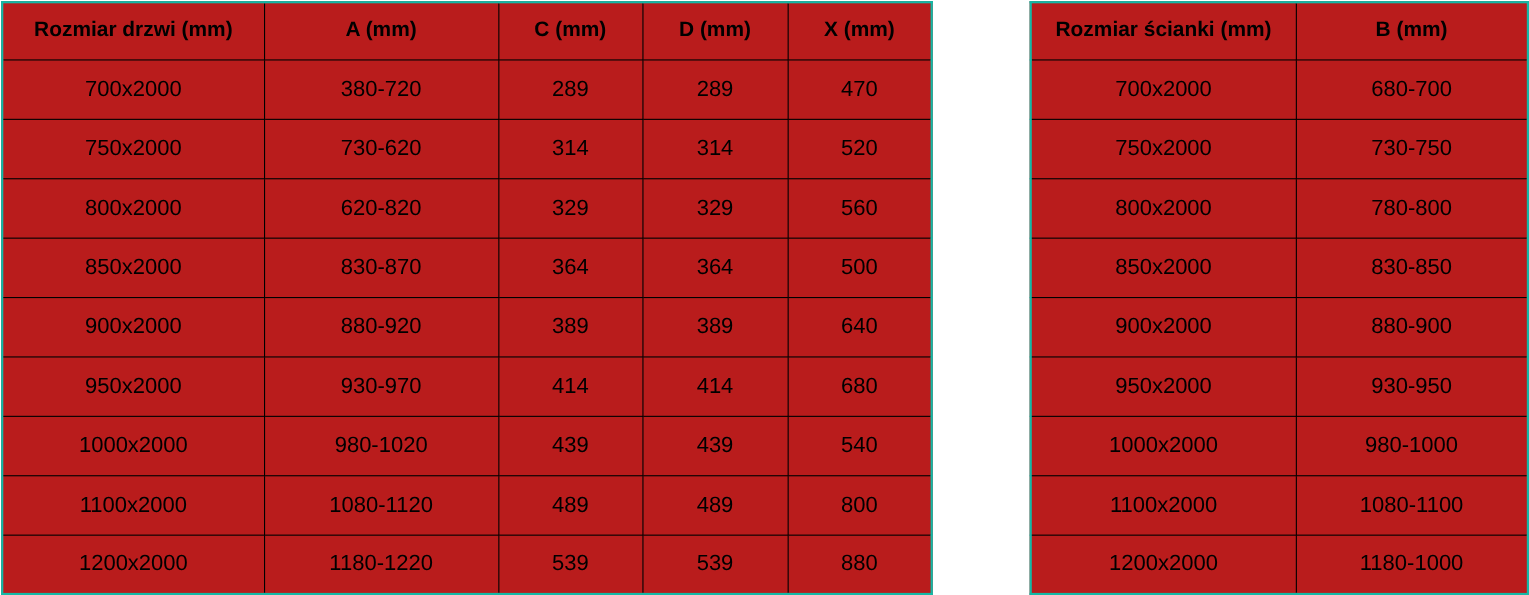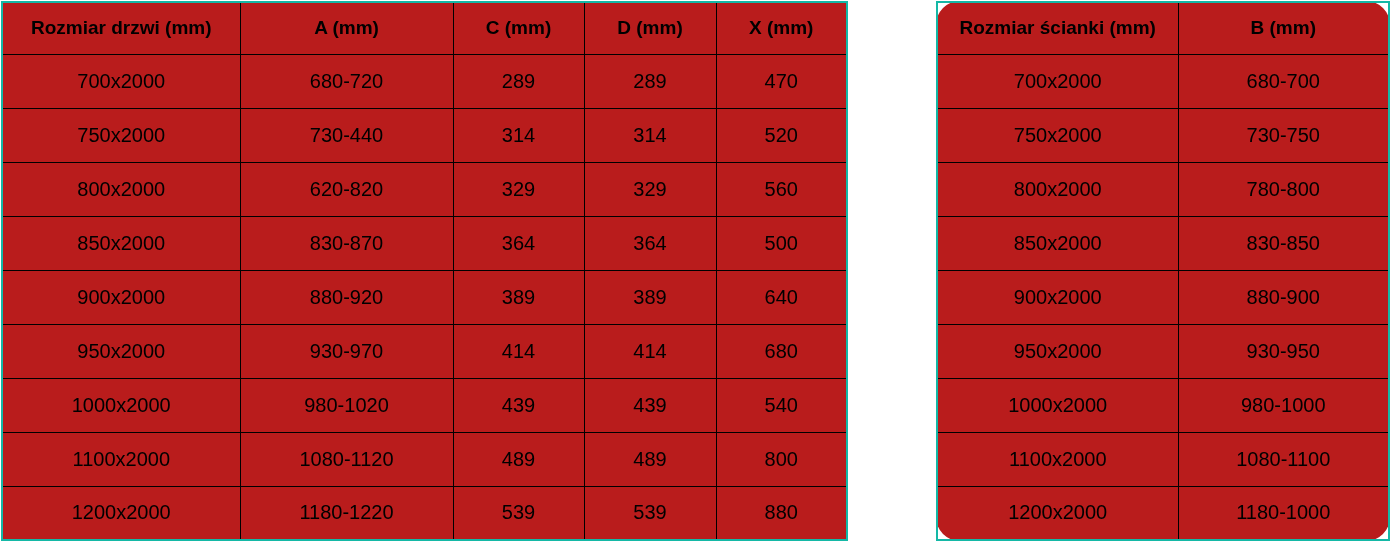--- a/index.html
+++ b/index.html
@@ -33,21 +33,21 @@
     font-size: 19px;
     font-weight: 700;
     height: 52px;
   }
   td {
     font-size: 20px;
     font-weight: 400;
     height: 54px;
   }
   #door-table { left: 1px; width: 845px; }
-  #wall-table { left: 936px; width: 452px; border-radius: 24px; }
+  #wall-table { left: 936px; width: 452px; }
 </style>
 </head>
 <body>
 
 <table id="door-table">
   <colgroup>
     <col style="width:238px">
     <col style="width:213px">
     <col style="width:131px">
     <col style="width:132px">
@@ -58,28 +58,28 @@
       <th>Rozmiar drzwi (mm)</th>
       <th>A (mm)</th>
       <th>C (mm)</th>
       <th>D (mm)</th>
       <th>X (mm)</th>
     </tr>
   </thead>
   <tbody>
       <tr>
         <td>700x2000</td>
-        <td>680-720</td>
+        <td>380-720</td>
         <td>289</td>
         <td>289</td>
         <td>470</td>
       </tr>
       <tr>
         <td>750x2000</td>
-        <td>730-440</td>
+        <td>730-620</td>
         <td>314</td>
         <td>314</td>
         <td>520</td>
       </tr>
       <tr>
         <td>800x2000</td>
         <td>620-820</td>
         <td>329</td>
         <td>329</td>
         <td>560</td>

